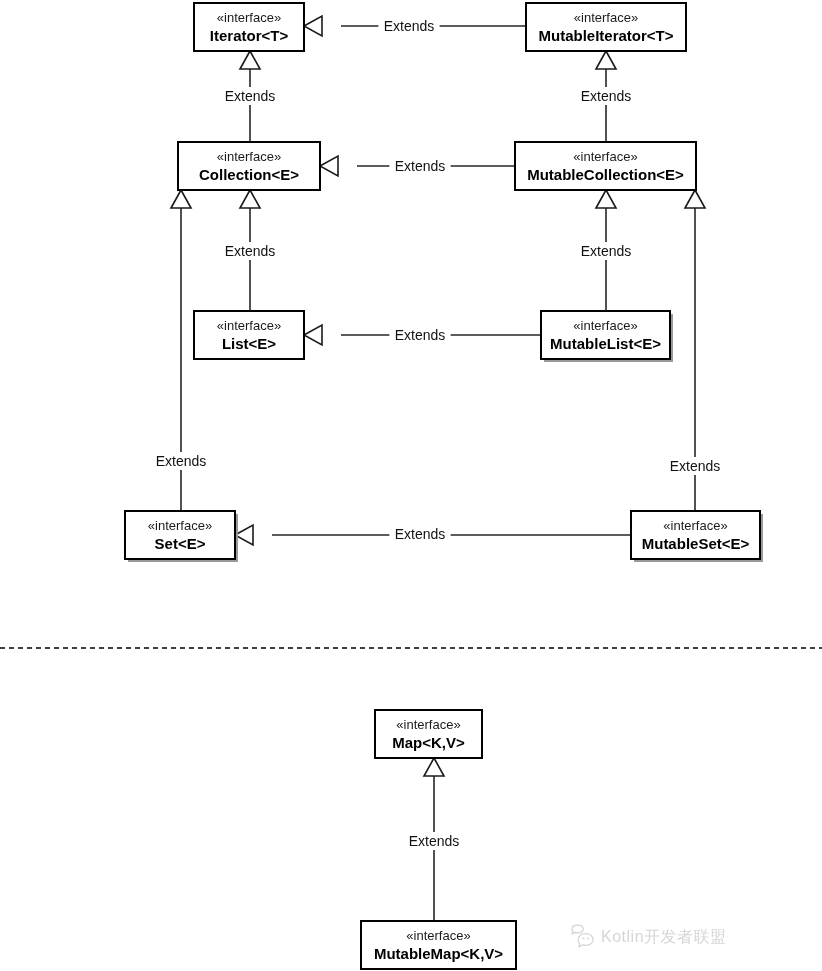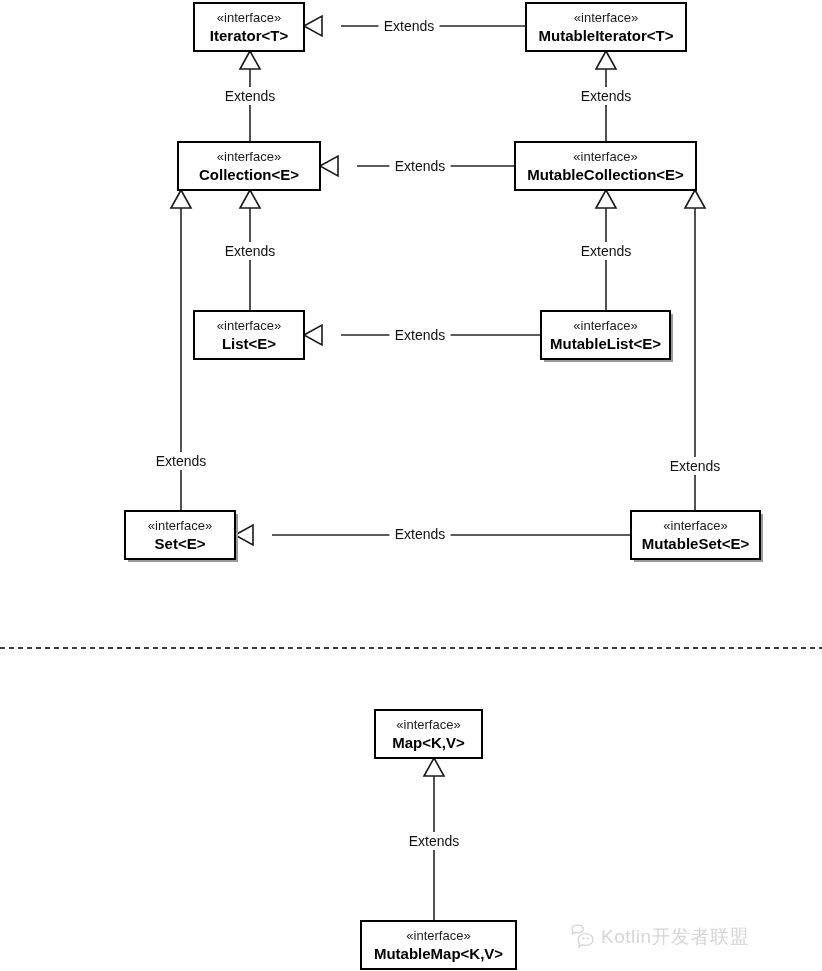--- a/index.html
+++ b/index.html
@@ -75,21 +75,21 @@
   .watermark {
     position: absolute;
     display: flex;
     align-items: center;
     gap: 7px;
     opacity: 0.36;
     user-select: none;
   }
   .watermark-text {
     font-family: "Liberation Sans", sans-serif;
-    font-size: 19px;
+    font-size: 16px;
     color: #8c8c8c;
     letter-spacing: 0.5px;
     white-space: nowrap;
   }
   .watermark-logo {
     width: 26px;
     height: 26px;
   }
 </style>
 </head>

